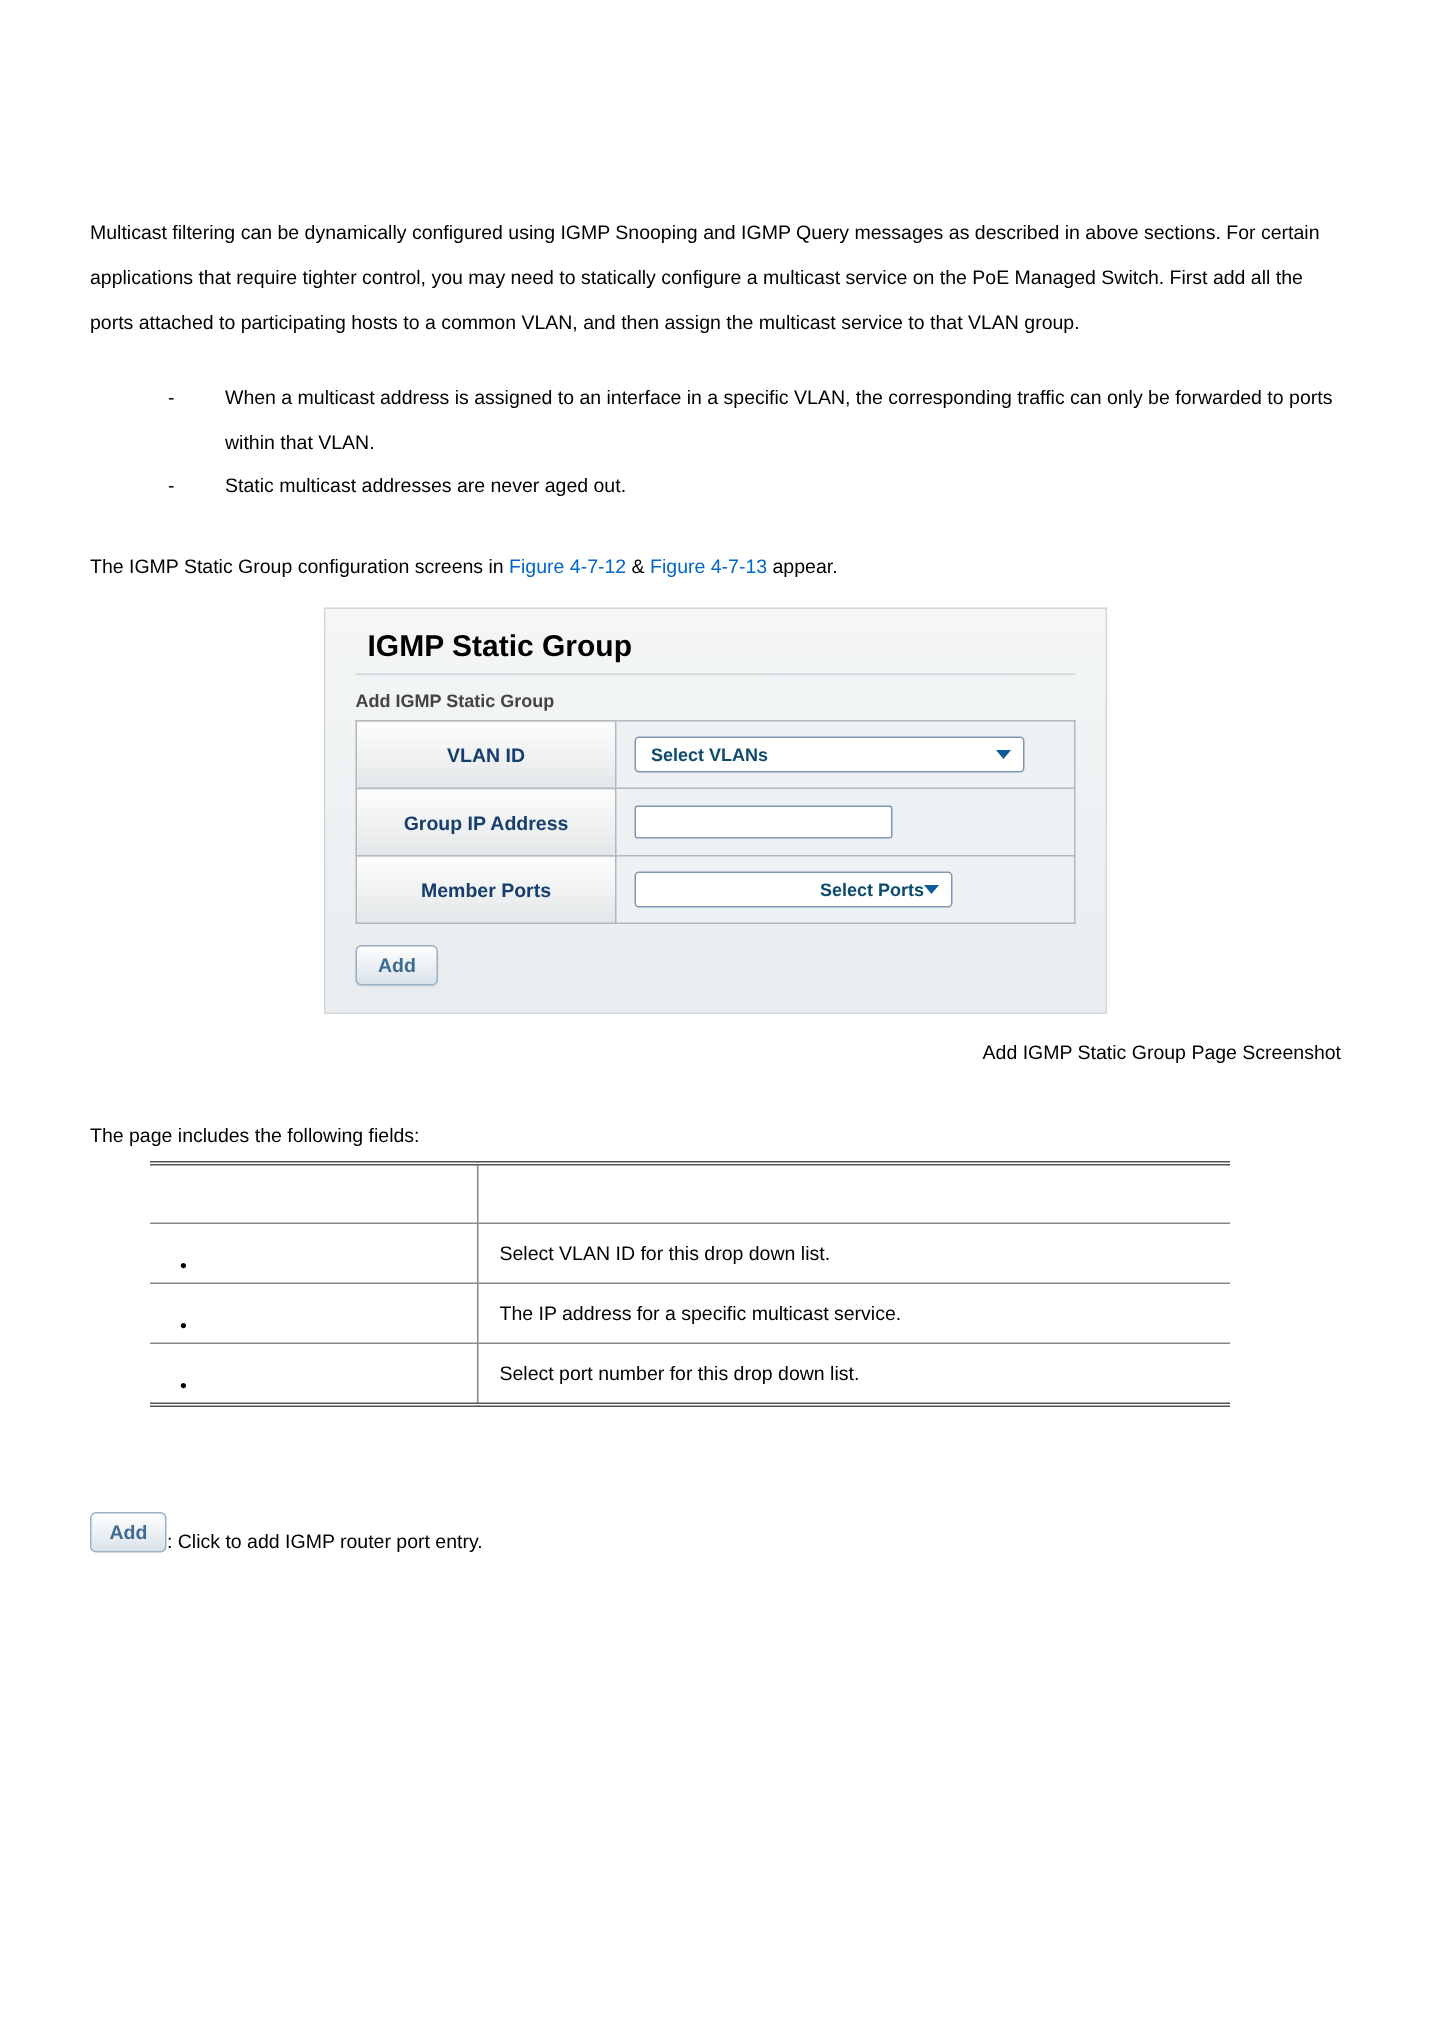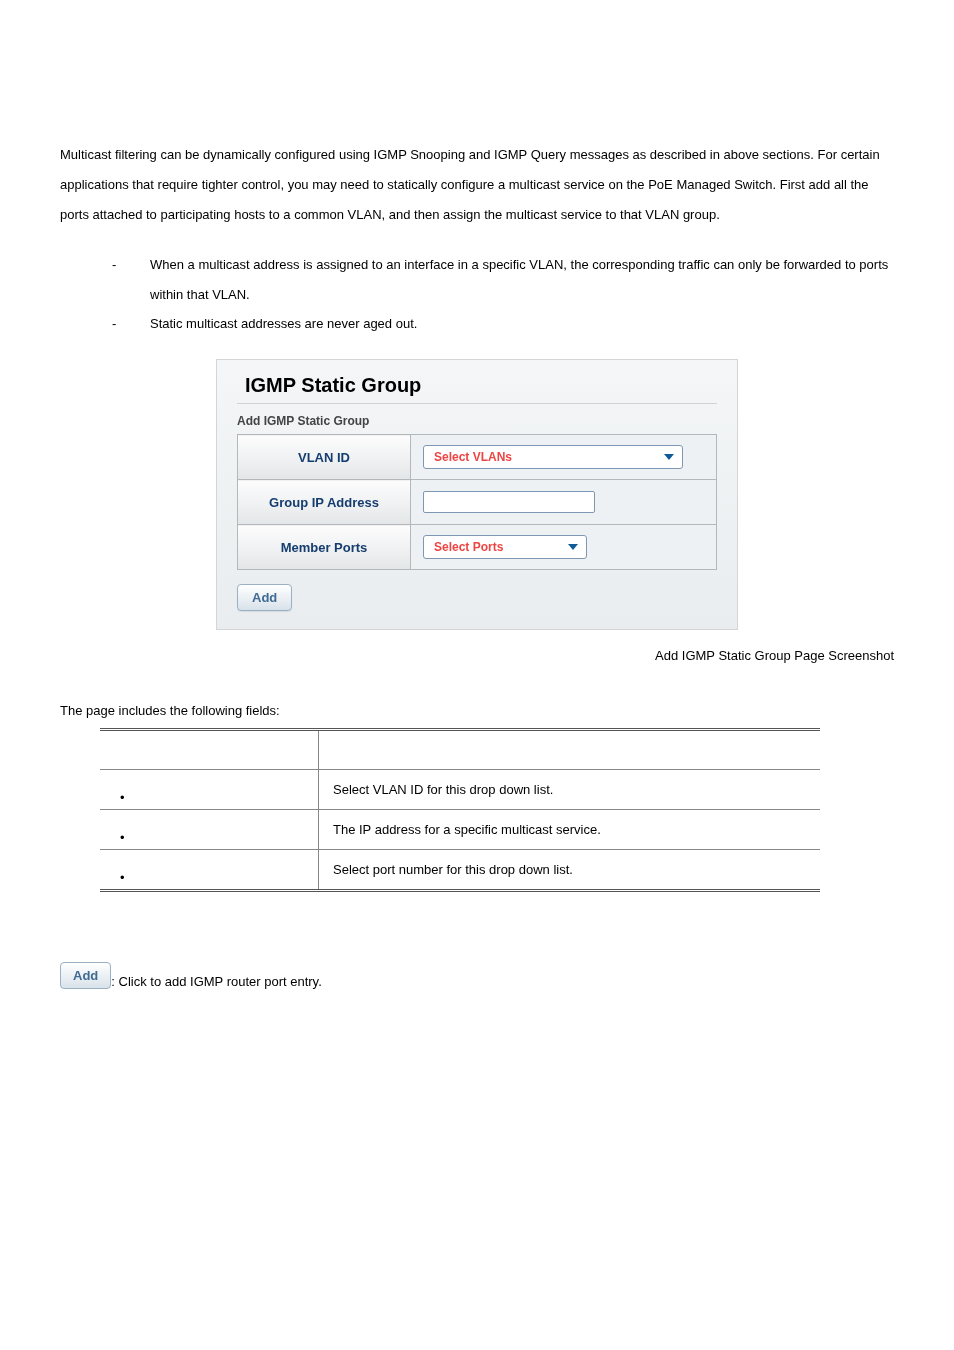--- a/index.html
+++ b/index.html
@@ -95,27 +95,27 @@
   }
   .combo {
     display: inline-flex;
     align-items: center;
     justify-content: space-between;
     background: #fff;
     border: 1px solid #7e98b3;
     border-radius: 3px;
     height: 24px;
     padding: 0 8px 0 10px;
-    color: #ef4444;
+    color: #0c4a6e;
     font-weight: bold;
     font-size: 12px;
     box-sizing: border-box;
   }
   .combo-wide { width: 260px; }
-  .combo-mid  { width: 164px; }
+  .combo-mid  { width: 212px; justify-content: flex-end; }
   .chevron {
     width: 0; height: 0;
     border-left: 5px solid transparent;
     border-right: 5px solid transparent;
     border-top: 6px solid #0f5a99;
   }
   .textbox {
     width: 172px;
     height: 22px;
     background: #fff;
@@ -212,20 +212,23 @@
 
 <div class="page">
 
   <p class="para">Multicast filtering can be dynamically configured using IGMP Snooping and IGMP Query messages as described in above sections. For certain applications that require tighter control, you may need to statically configure a multicast service on the PoE Managed Switch. First add all the ports attached to participating hosts to a common VLAN, and then assign the multicast service to that VLAN group.</p>
 
   <ul class="bullets">
     <li>When a multicast address is assigned to an interface in a specific VLAN, the corresponding traffic can only be forwarded to ports within that VLAN.</li>
     <li>Static multicast addresses are never aged out.</li>
   </ul>
 
+  <p class="para2">
+    <span>The IGMP Static Group configuration screens in </span><span class="link">Figure 4-7-12</span><span> &amp; </span><span class="link">Figure 4-7-13</span><span> appear.</span>
+  </p>
 
   <div class="panel">
     <div class="panel-inner">
       <div class="panel-title">IGMP Static Group</div>
       <div class="subtitle-wrap">
         <div class="panel-subtitle">Add IGMP Static Group</div>
         <table class="form-table">
           <tbody>
               <tr>
             <td class="label">VLAN ID</td>

